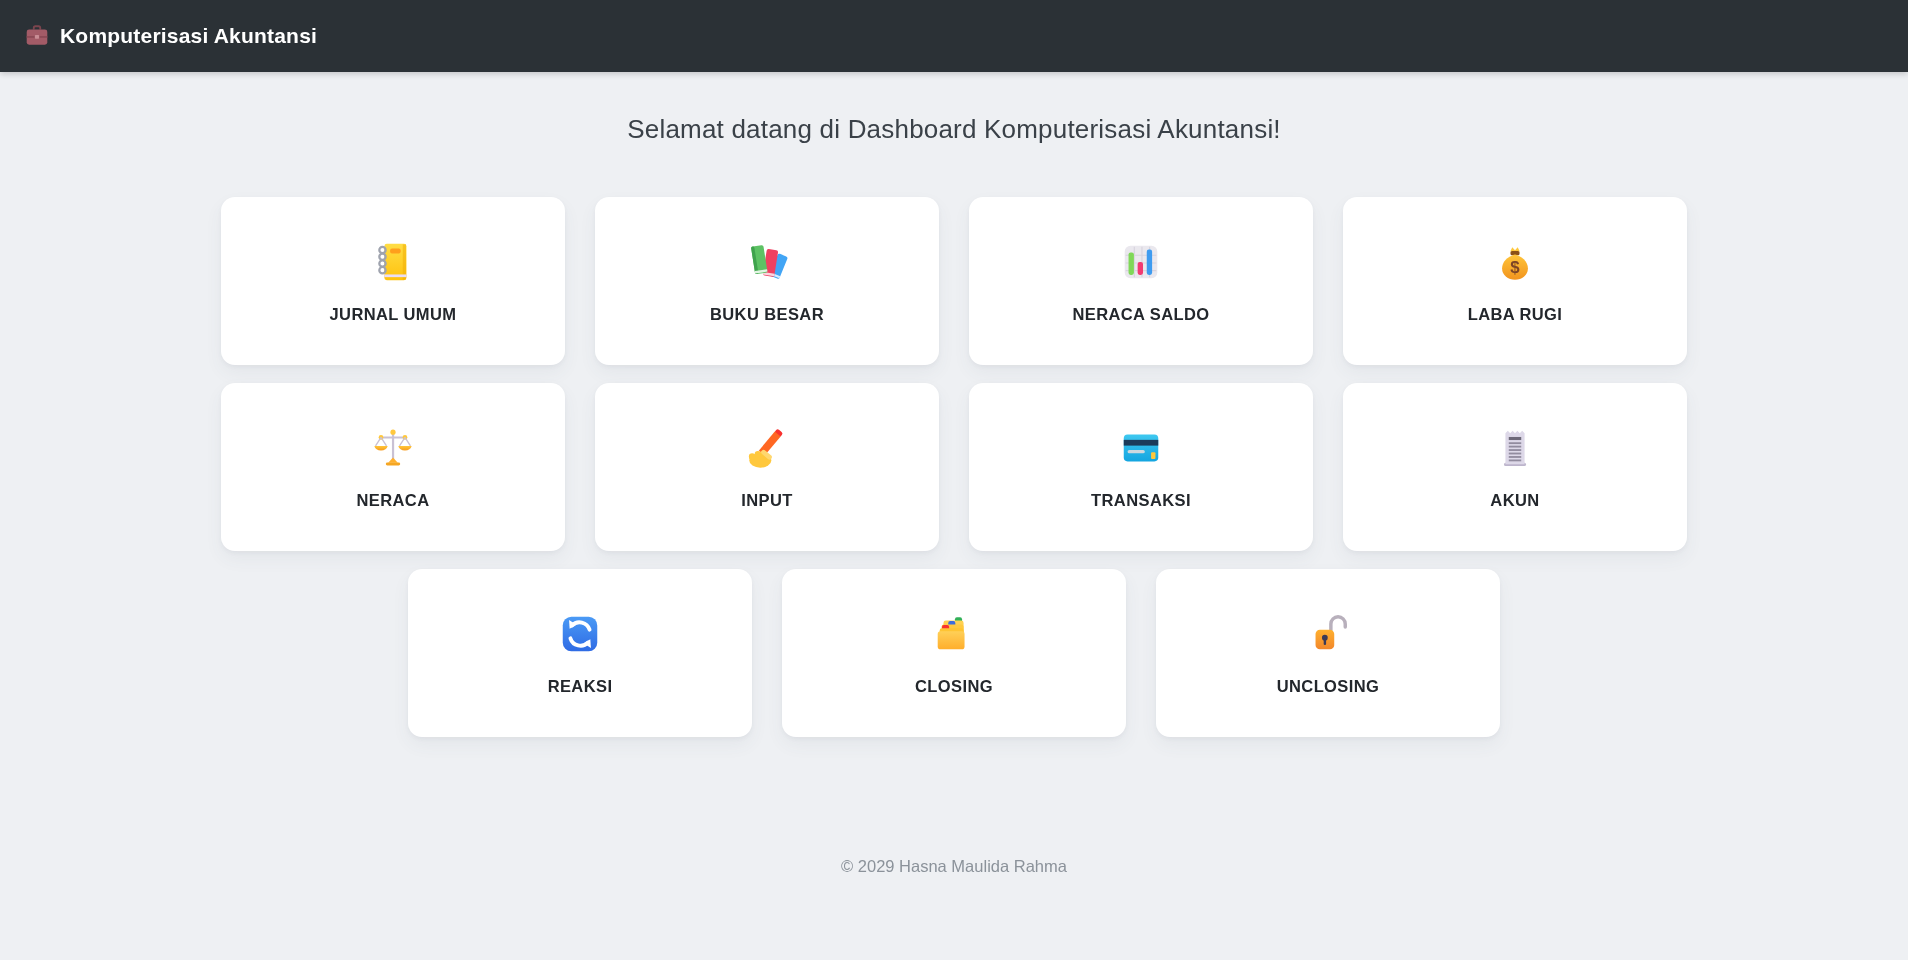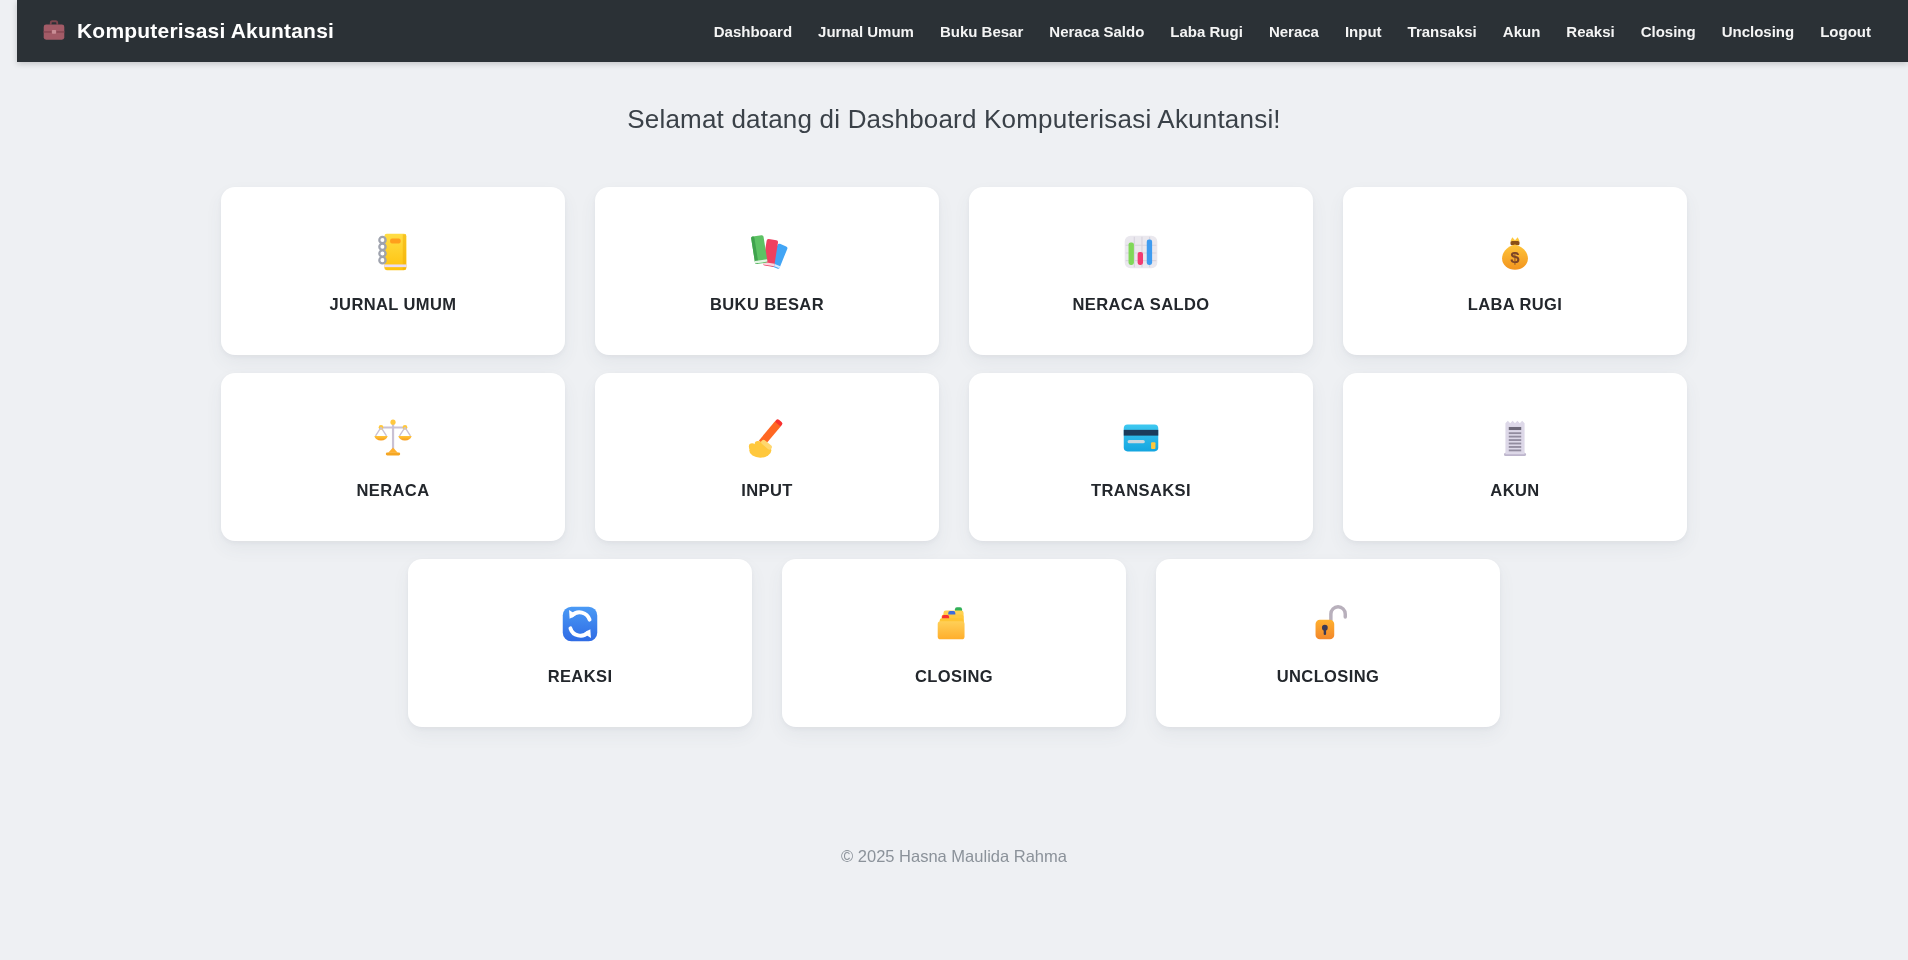--- a/index.html
+++ b/index.html
@@ -3,22 +3,22 @@
 <meta charset="utf-8">
 <style>
   * { margin:0; padding:0; box-sizing:border-box; }
   html,body { width:1908px; height:960px; overflow:hidden; }
   body {
     background:#eef0f3;
     font-family:"Liberation Sans","DejaVu Sans",sans-serif;
   }
   
   .navbar {
-    height:62px; background:#2b3136; display:flex; align-items:center;
-    padding:4px 24px; box-shadow:0 2px 6px rgba(0,0,0,.18);margin-left:17px;
+    height:72px; background:#2b3136; display:flex; align-items:center;
+    padding:4px 24px; box-shadow:0 2px 6px rgba(0,0,0,.18);
   }
   .brand {
     display:flex; align-items:center; gap:10px; color:#fff;
     font-size:21px; font-weight:700; text-decoration:none; cursor:pointer;
     letter-spacing:.2px; white-space:nowrap;
   }
   .nav-links { margin-left:auto; display:flex; align-items:center; }
   .nav-link {
     color:rgba(255,255,255,.95); font-size:15px; font-weight:700;
     text-decoration:none; padding:10px 13px; cursor:pointer; white-space:nowrap;
@@ -56,35 +56,20 @@
     <span style="display:flex">
       <svg width="26" height="26" viewBox="0 0 48 48">
         <path d="M18 12 v-3 a3 3 0 0 1 3-3 h6 a3 3 0 0 1 3 3 v3" fill="none" stroke="#7c454e" stroke-width="3.4"></path>
         <rect x="5" y="12" width="38" height="28" rx="4.5" fill="#a35b67"></rect>
         <rect x="5" y="24" width="38" height="3.4" fill="#8c4a56"></rect>
         <rect x="20" y="22.2" width="8" height="7" rx="1.8" fill="#c98d95"></rect>
       </svg>
     </span>
     <span>Komputerisasi Akuntansi</span>
   </a>
-  <div class="nav-links">
-    <a class="nav-link">Dashboard</a>
-    <a class="nav-link">Jurnal Umum</a>
-    <a class="nav-link">Buku Besar</a>
-    <a class="nav-link">Neraca Saldo</a>
-    <a class="nav-link">Laba Rugi</a>
-    <a class="nav-link">Neraca</a>
-    <a class="nav-link">Input</a>
-    <a class="nav-link">Transaksi</a>
-    <a class="nav-link">Akun</a>
-    <a class="nav-link">Reaksi</a>
-    <a class="nav-link">Closing</a>
-    <a class="nav-link">Unclosing</a>
-    <a class="nav-link">Logout</a>
-  </div>
 </nav>
 
 <h1 class="hero">Selamat datang di Dashboard Komputerisasi Akuntansi!</h1>
 
 <main class="grid">
 
   <article class="card">
     <span>
       <svg class="card-icon" viewBox="0 0 48 48">
         <defs>
@@ -289,13 +274,13 @@
         <rect x="11" y="19.5" width="19.5" height="20.5" rx="4.5" fill="url(#gLock)"></rect>
         <circle cx="20.7" cy="27.8" r="3" fill="#3b3a56"></circle>
         <rect x="19.5" y="28.8" width="2.5" height="6.8" rx="1.2" fill="#3b3a56"></rect>
       </svg>
     </span>
     <div class="card-label">UNCLOSING</div>
   </article>
 
 </main>
 
-<footer class="footer">© 2025 Hasna Maulida Rahma</footer>
+<footer class="footer">© 2029 Hasna Maulida Rahma</footer>
 
 </body></html>

